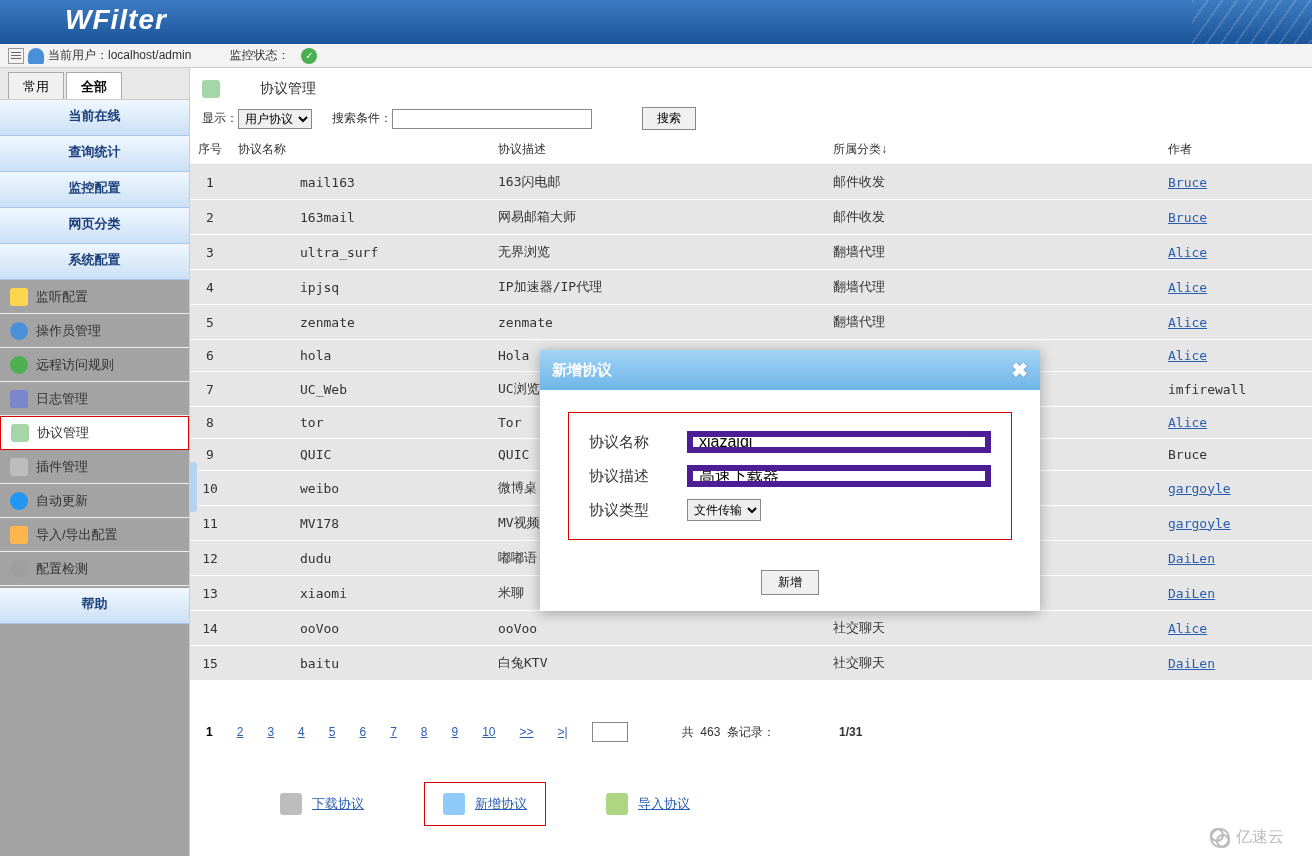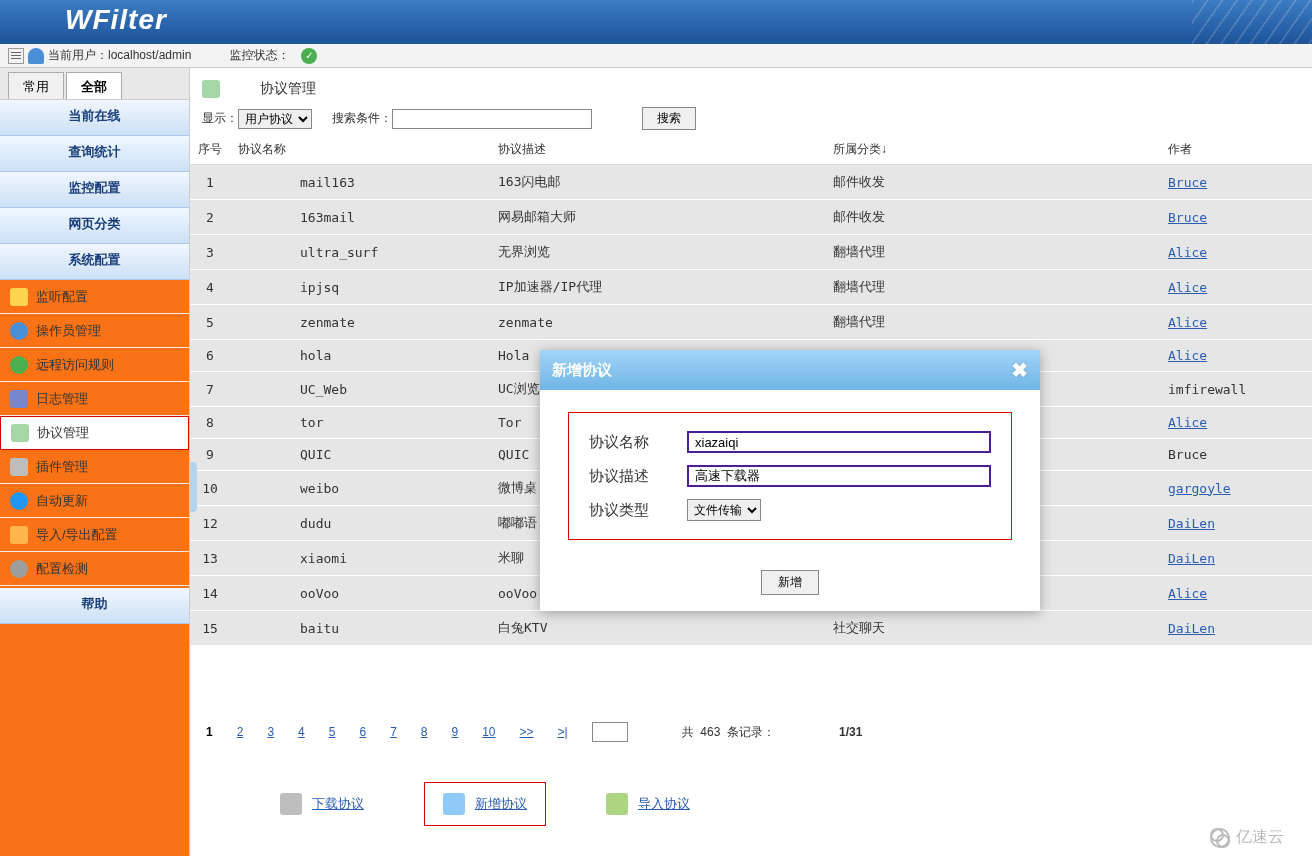--- a/index.html
+++ b/index.html
@@ -7,21 +7,21 @@
 .header-bar { height: 44px; background: linear-gradient(to bottom, #3d7cc2, #1c5399); position: relative; }
 .logo { position: absolute; left: 65px; top: 4px; font-size: 28px; font-weight: bold; color: #fff; font-style: italic; letter-spacing: 1px; }
 .header-deco { position: absolute; right: 0; top: 0; width: 120px; height: 44px; background: repeating-linear-gradient(125deg, rgba(255,255,255,0.15) 0, rgba(255,255,255,0.15) 2px, transparent 2px, transparent 12px); }
 .status-bar { height: 24px; background: #f3f3f3; border-bottom: 1px solid #ccc; display: flex; align-items: center; padding: 0 8px; gap: 4px; }
 .menu-icon { width: 16px; height: 16px; border: 1px solid #999; display: inline-flex; flex-direction: column; justify-content: space-around; padding: 2px; }
 .menu-icon span { height: 1px; background: #666; }
 .user-icon { width: 16px; height: 16px; background: #4a90d9; border-radius: 50% 50% 2px 2px; }
 .status-label { color: #333; }
 .status-ok { width: 16px; height: 16px; background: #4caf50; border-radius: 50%; color: #fff; display: inline-flex; align-items: center; justify-content: center; font-size: 10px; margin-left: 8px; }
 .main-layout { display: flex; height: calc(100% - 68px); }
-.sidebar { width: 190px; background: #f97316; border-right: 1px solid #ccc; flex-shrink: 0; position: relative; }
+.sidebar { width: 190px; background: #a3a3a3; border-right: 1px solid #ccc; flex-shrink: 0; position: relative; }
 .tabs { display: flex; background: #e8e8e8; height: 32px; border-bottom: 1px solid #ccc; padding: 4px 8px 0; gap: 2px; }
 .tab { padding: 5px 14px; border: 1px solid #aaa; background: #f0f0f0; border-bottom: none; cursor: pointer; font-size: 13px; }
 .tab.active { background: #fff; font-weight: bold; }
 .nav-group { }
 .nav-header { height: 36px; line-height: 32px; text-align: center; background: linear-gradient(to bottom, #f0f7ff, #cce0f5); border-bottom: 1px solid #a9c7e8; color: #1a3f7a; font-weight: bold; font-size: 13px; cursor: pointer; }
 .nav-item { height: 34px; display: flex; align-items: center; padding-left: 10px; gap: 8px; cursor: pointer; border-bottom: 1px solid #eee; color: #333; font-size: 13px; }
 .nav-item.selected { border: 1px solid #d00; background: #fff; }
 .nav-icon { width: 18px; height: 18px; display: inline-block; border-radius: 3px; }
 .nav-icon.warn { background: #ffd54f; }
 .nav-icon.user { background: #4a90d9; border-radius: 50%; }
@@ -66,21 +66,21 @@
 .watermark .wm-icon::after{right:-2px;bottom:-2px}
 
 .dialog { position: absolute; left: 540px; top: 350px; width: 500px; background: #fff; box-shadow: 0 2px 12px rgba(0,0,0,0.3); }
 .dialog-title { background: linear-gradient(to bottom, #a3d4f7, #6fb5e6); color: #fff; padding: 8px 12px; font-size: 15px; font-weight: bold; display: flex; justify-content: space-between; align-items: center; }
 .dialog-close { color: #fff; font-size: 20px; font-weight: bold; cursor: pointer; text-shadow: 0 0 2px rgba(0,0,0,0.3); }
 .dialog-body { padding: 22px 28px; }
 .form-box { border: 1px solid #d00; padding: 18px 20px; }
 .form-row { display: flex; align-items: center; margin-bottom: 12px; gap: 18px; }
 .form-row:last-child { margin-bottom: 0; }
 .form-label { width: 80px; font-size: 15px; color: #333; }
-.form-input { flex: 1; border: 2px solid #4c1d95; height: 22px; padding: 3px 6px; font-size: 13px; }
+.form-input { flex: 1; border: 6px solid #4c1d95; height: 22px; padding: 3px 6px; font-size: 16px; }
 .form-select { border: 1px solid #888; height: 22px; font-size: 12px; }
 .dialog-footer { text-align: center; padding: 8px 0 16px; }
 .dialog-footer .btn { padding: 3px 16px; }
 </style>
 </head>
 <body>
 
 <div class="header-bar">
   <div class="logo">WFilter</div>
   <div class="header-deco"></div>
@@ -247,20 +247,27 @@
               <td style="text-align: center;">9</td>
               <td style="padding-left: 70px;">QUIC</td>
               <td>QUIC</td>
               <td></td>
               <td>Bruce</td>
             </tr>
             <tr>
               <td style="text-align: center;">10</td>
               <td style="padding-left: 70px;">weibo</td>
               <td>微博桌</td>
+              <td></td>
+              <td><span class="author-link">gargoyle</span></td>
+            </tr>
+            <tr>
+              <td style="text-align: center;">11</td>
+              <td style="padding-left: 70px;">MV178</td>
+              <td>MV视频</td>
               <td></td>
               <td><span class="author-link">gargoyle</span></td>
             </tr>
             <tr>
               <td style="text-align: center;">12</td>
               <td style="padding-left: 70px;">dudu</td>
               <td>嘟嘟语</td>
               <td></td>
               <td><span class="author-link">DaiLen</span></td>
             </tr>

